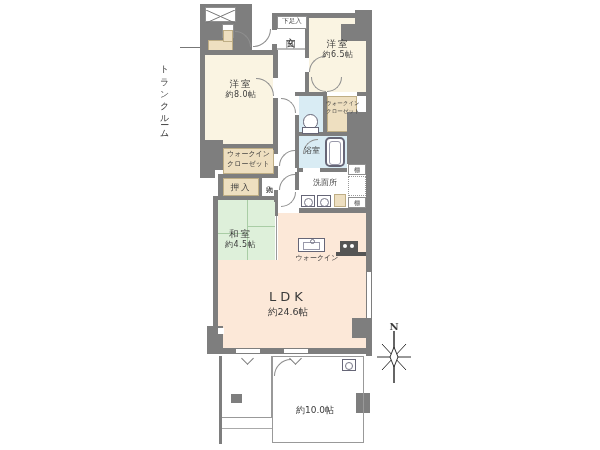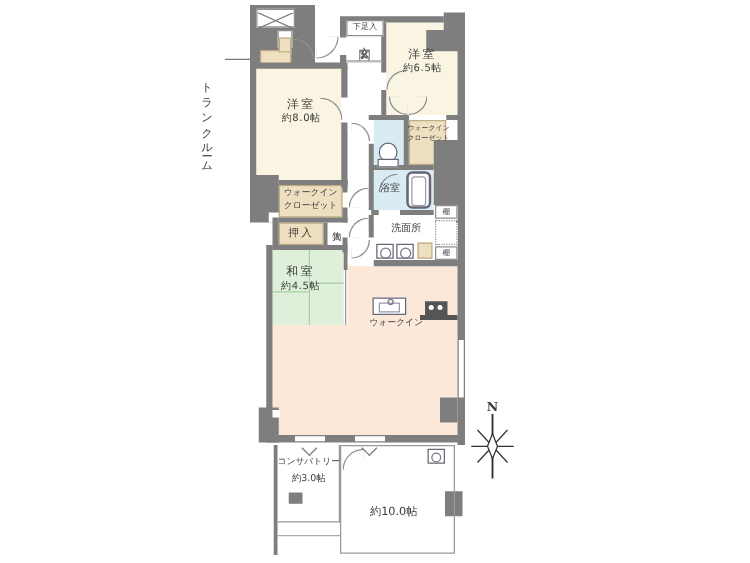--- a/index.html
+++ b/index.html
@@ -189,32 +189,32 @@
   <div class="lbl tiny" style="left:348px;top:199px;width:18px">棚</div>
 
   <div class="lbl" style="left:223px;top:149px;width:51px;font-size:7px;line-height:1.45">
     <span style="display:block">ウォークイン</span>
     <span style="display:block">クローゼット</span>
   </div>
 
   <div class="lbl" style="left:223px;top:182px;width:36px;font-size:8.5px;letter-spacing:2px">押入</div>
   <div class="lbl vert" style="left:264px;top:180px;font-size:7px;letter-spacing:0">物入</div>
 
-  <div class="lbl" style="left:218px;top:212px;width:45px">
+  <div class="lbl" style="left:218px;top:228px;width:45px">
     <span class="rname">和室</span>
     <span class="rsize">約4.5帖</span>
   </div>
 
+  <div class="lbl" style="left:248px;top:289px;width:80px">
+    <span style="display:block;font-size:13px;letter-spacing:4px">LDK</span>
+    <span style="display:block;font-size:9.5px">約24.6帖</span>
+  </div>
 
   <div class="lbl" style="left:294px;top:254px;width:46px;font-size:7px">ウォークイン</div>
 
-  <div class="lbl" style="left:222px;top:363px;width:50px;font-size:7px;line-height:1.9">
-    <span style="display:block">コンサバトリー</span>
-    <span style="display:block;font-size:7.5px">約3.0帖</span>
-  </div>
 
   <div class="lbl" style="left:289px;top:405px;width:52px;font-size:9px">約10.0帖</div>
 
   <div class="lbl" style="left:386px;top:320px;width:16px;font-size:10px;font-weight:bold;font-family:'DejaVu Serif',serif">N</div>
   <svg style="position:absolute;left:374px;top:331px" width="40" height="52">
     <line x1="20" y1="0" x2="20" y2="52" stroke="#333" stroke-width="1.5"></line>
     <line x1="3" y1="26" x2="37" y2="26" stroke="#333" stroke-width="1"></line>
     <line x1="8" y1="13" x2="32" y2="39" stroke="#333" stroke-width="1"></line>
     <line x1="32" y1="13" x2="8" y2="39" stroke="#333" stroke-width="1"></line>
     <polygon points="20,16 24,26 20,36 16,26" fill="#fff" stroke="#333" stroke-width="1"></polygon>

